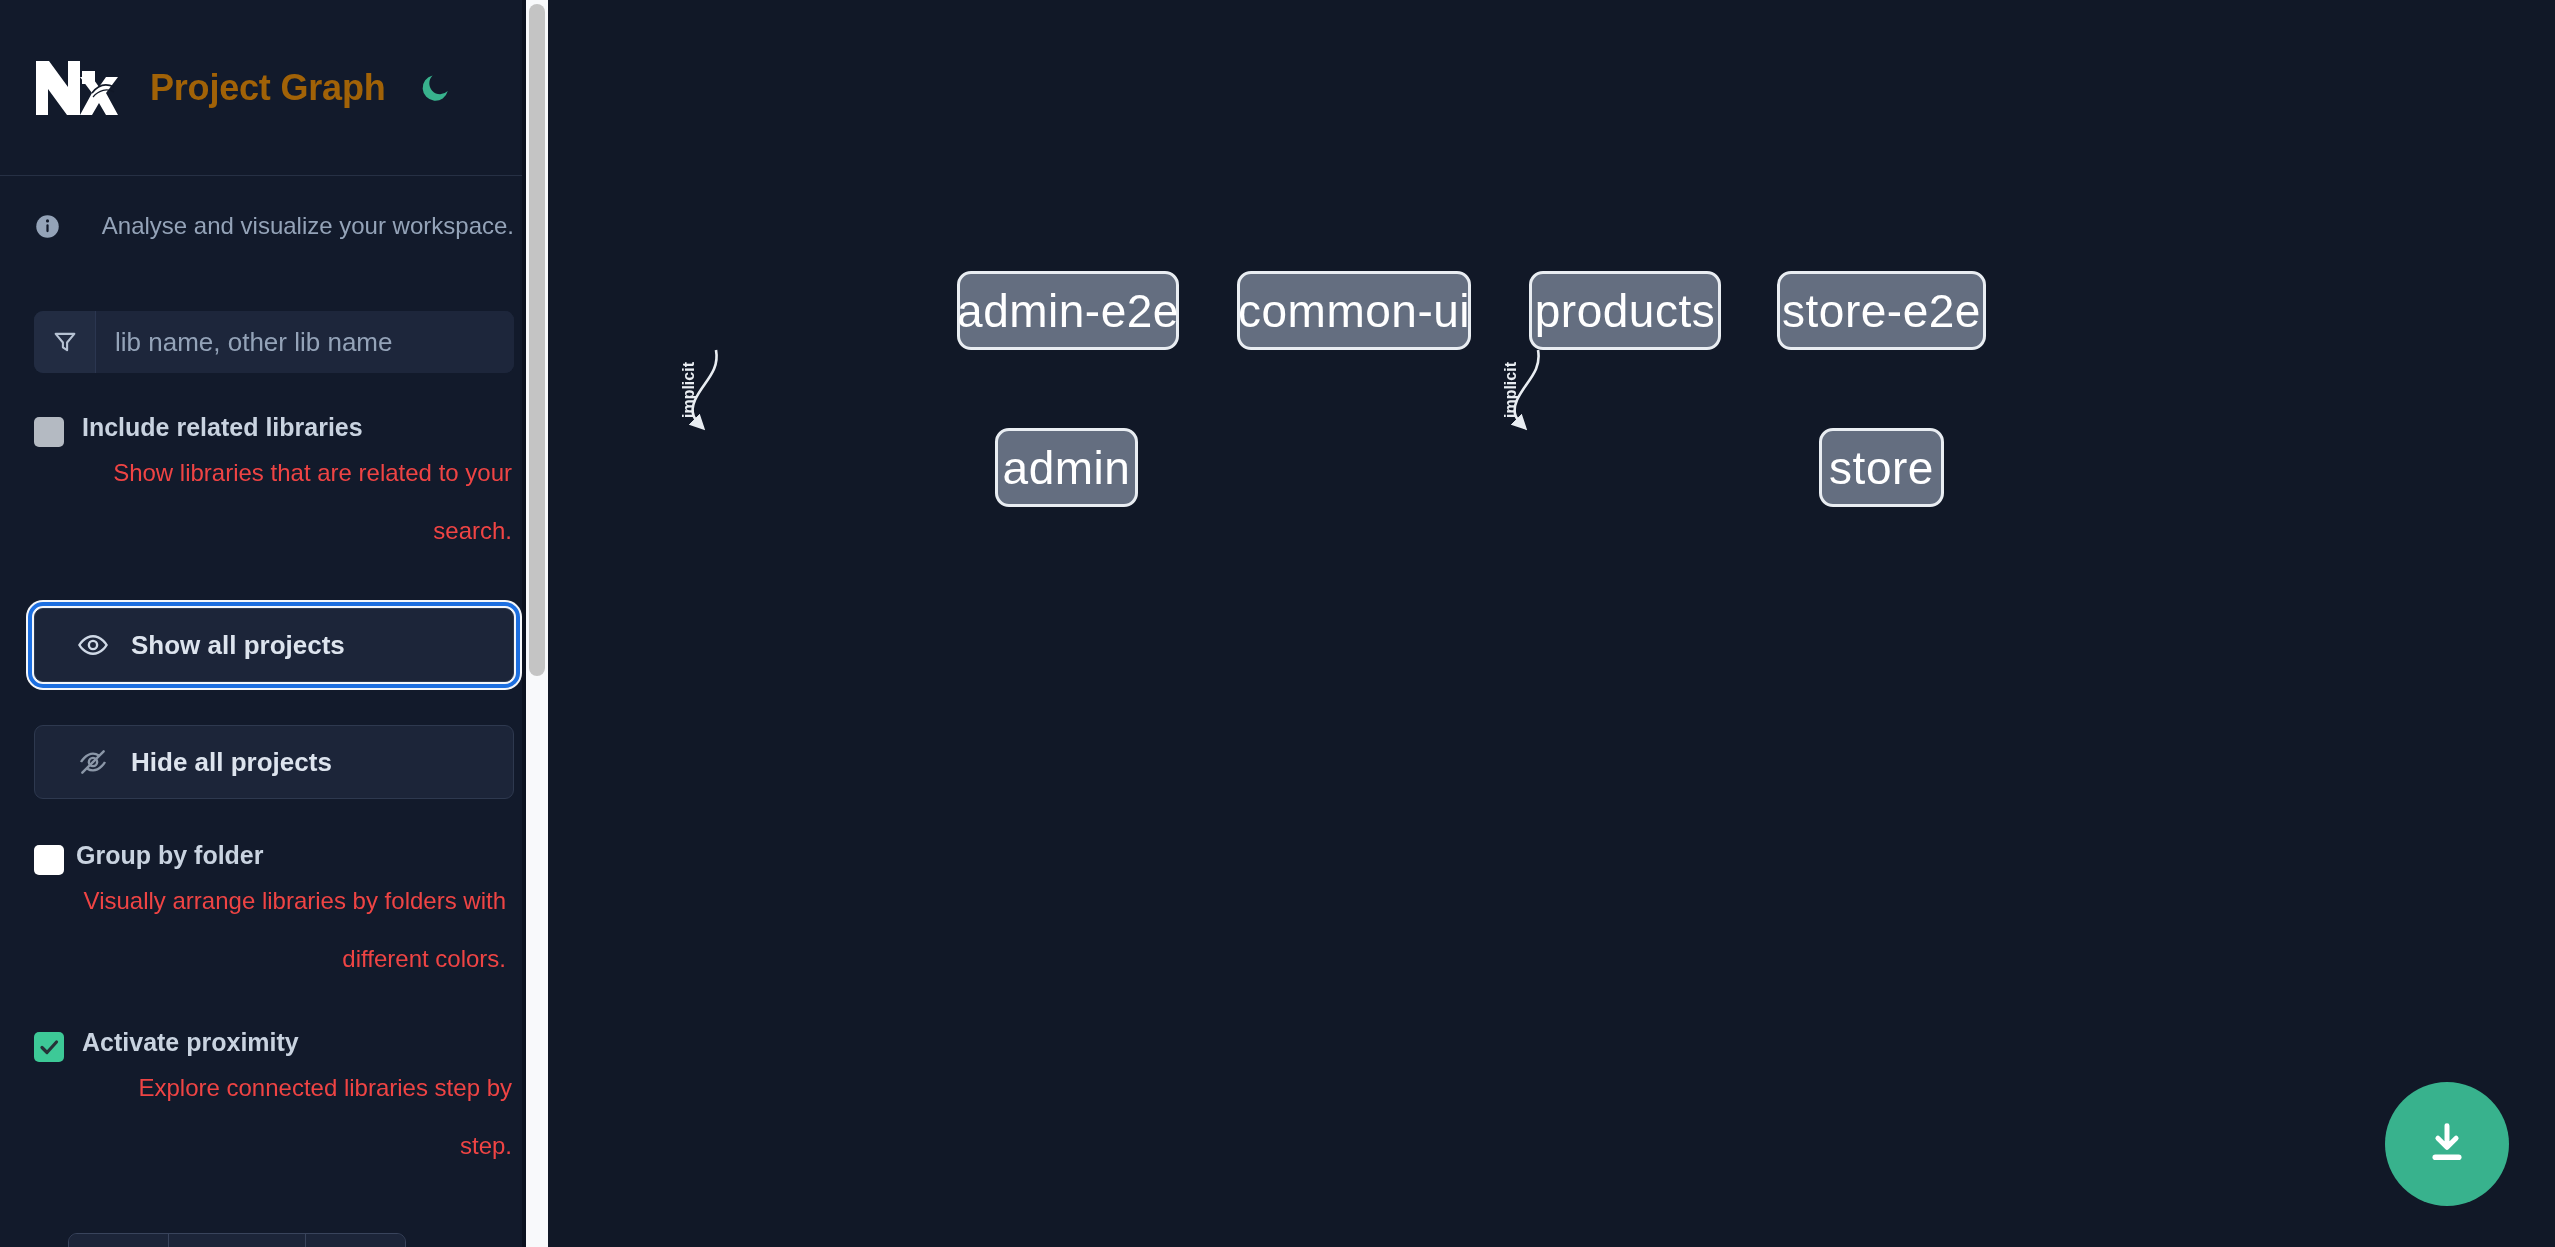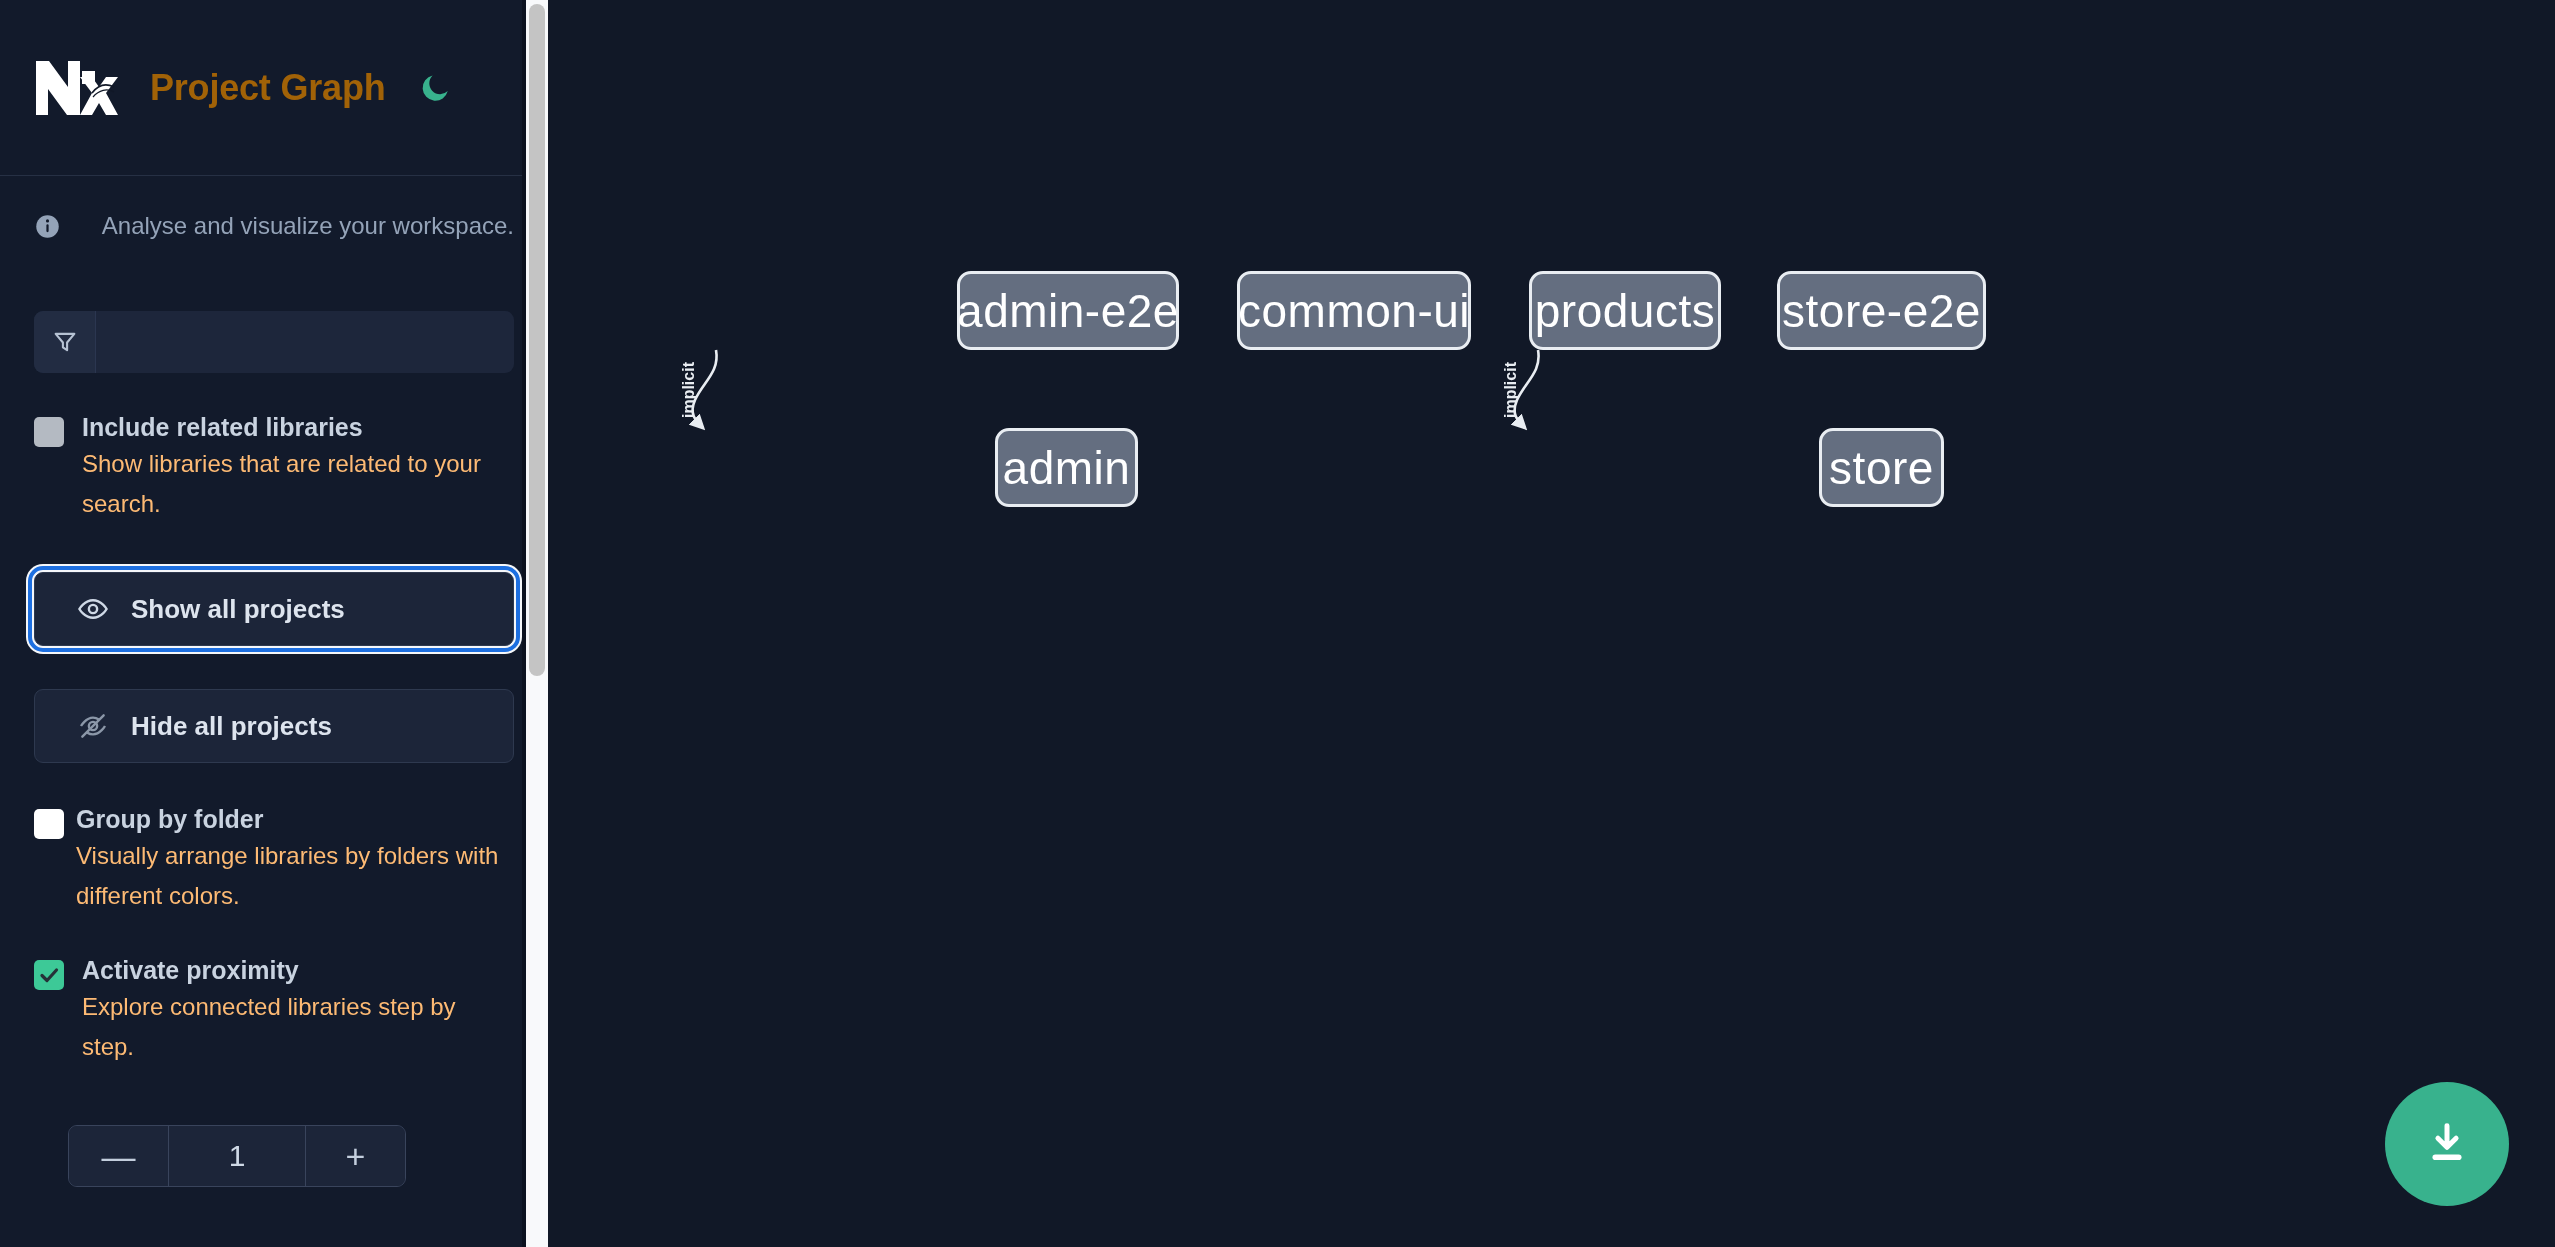--- a/index.html
+++ b/index.html
@@ -129,23 +129,24 @@
   .cb-text { display: flex; flex-direction: column; }
   .cb-label {
     font-size: 25px;
     font-weight: 700;
     color: #c9d3e0;
     line-height: 33px;
     white-space: nowrap;
   }
   .cb-desc {
     font-size: 24px;
-    color: #fdba74;
-    line-height: 40px;
+    color: #ef4444;
+    line-height: 58px;
     max-width: 430px;
+    text-align: right;
   }
 
   
   .btn-row { padding: 0 34px; }
   .big-btn {
     position: relative;
     width: 480px;
     height: 74px;
     border-radius: 9px;
     background: #1c2539;
@@ -303,20 +304,21 @@
       </span>
       <span class="tagline-text">Analyse and visualize your workspace.</span>
     </div>
 
     <div class="filter-wrap">
       <span class="filter-icon-box">
         <svg viewBox="0 0 24 24" width="28" height="28" aria-hidden="true">
           <path fill="none" stroke="#b6c2d3" stroke-width="1.8" stroke-linejoin="round" d="M4 5h16l-6.2 7.4V19l-3.6-2.4v-4.2z"></path>
         </svg>
       </span>
+      <input class="filter-input" type="text" placeholder="lib name, other lib name" style="">
     </div>
 
     <div class="check-block cb-include">
       <span class="cbox disabled"></span>
       <span class="cb-text">
         <span class="cb-label">Include related libraries</span>
         <span class="cb-desc">Show libraries that are related to your search.</span>
       </span>
     </div>
 

